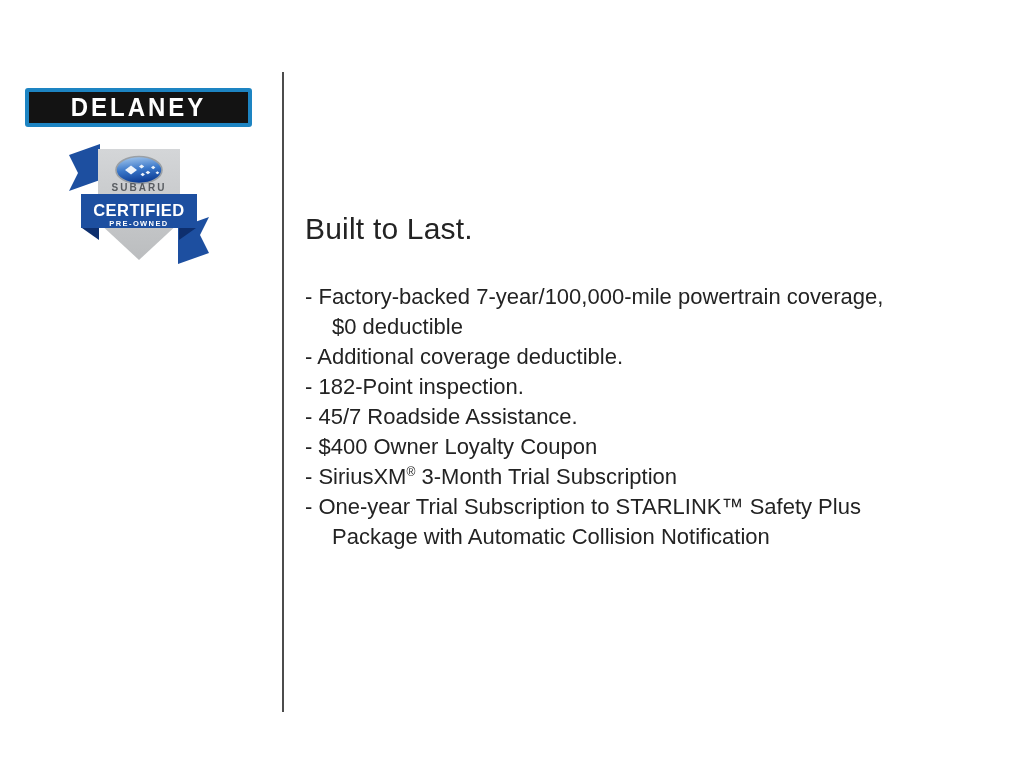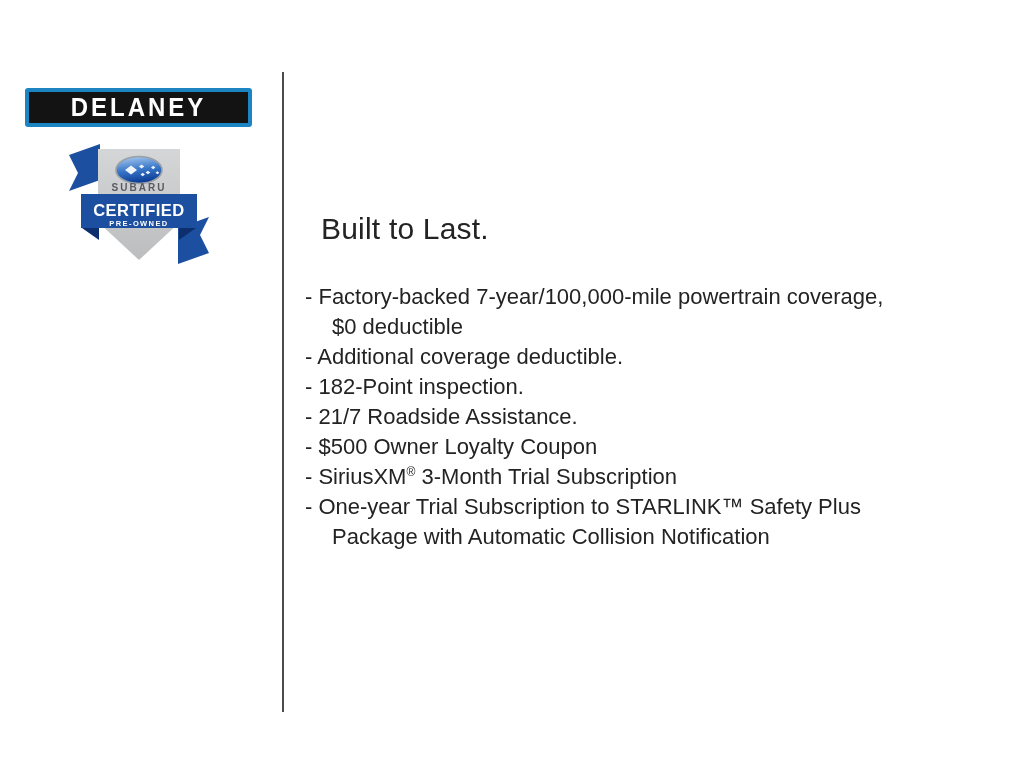--- a/index.html
+++ b/index.html
@@ -80,21 +80,21 @@
 
   
   .content {
     position: absolute;
     left: 305px;
     top: 214px;
     width: 695px;
     color: var(--text-color, #232323);
   }
   .heading {
-    margin: 0 0 38px 16px;
+    margin: 0 0 38px 0;
     font-size: 30px;
     font-weight: 400;
     line-height: 30px;
     color: var(--text-color, #232323);
     letter-spacing: 0.2px;
   }
   .features {
     font-size: 22px;
     line-height: 30px;
   }
@@ -159,21 +159,21 @@
 
   <div class="divider"></div>
 
   <div class="content">
     <h1 class="heading">Built to Last.</h1>
     <div class="features">
         <div class="feature-item">- Factory-backed 7-year/100,000-mile powertrain coverage,
 $0 deductible</div>
         <div class="feature-item">- Additional coverage deductible.</div>
         <div class="feature-item">- 182-Point inspection.</div>
-        <div class="feature-item">- 21/7 Roadside Assistance.</div>
-        <div class="feature-item">- $500 Owner Loyalty Coupon</div>
+        <div class="feature-item">- 45/7 Roadside Assistance.</div>
+        <div class="feature-item">- $400 Owner Loyalty Coupon</div>
         <div class="feature-item">- SiriusXM<sup>®</sup> 3-Month Trial Subscription</div>
         <div class="feature-item">- One-year Trial Subscription to STARLINK™ Safety Plus
 Package with Automatic Collision Notification</div>
       </div>
   </div>
 
 </div>
 
 </body></html>

